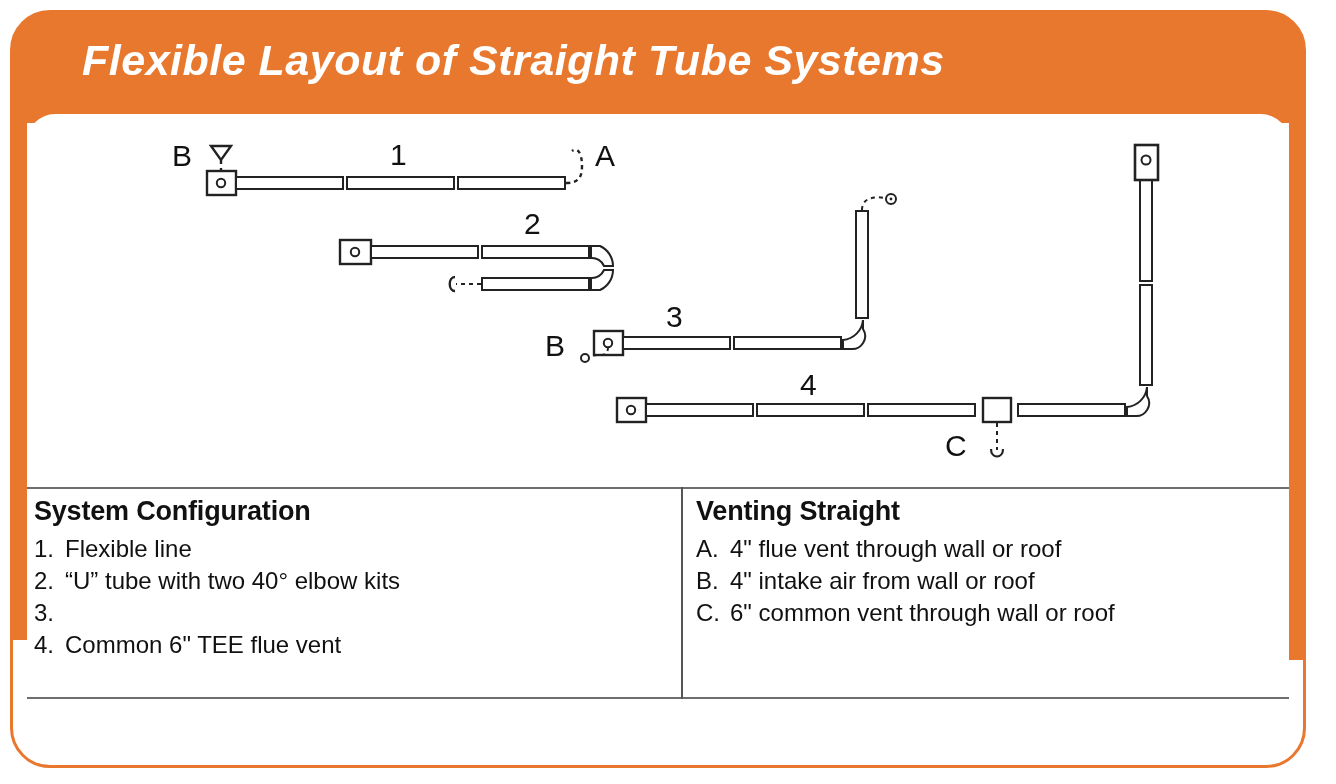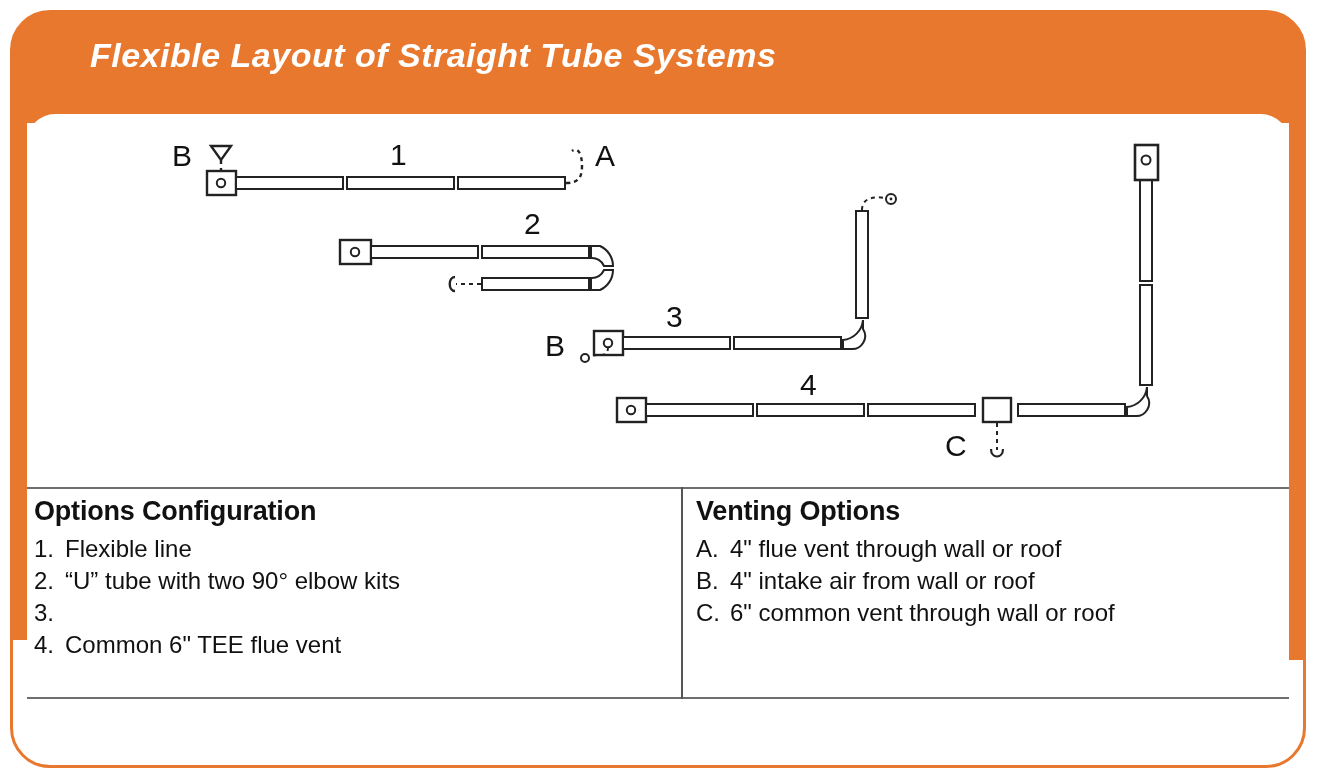--- a/index.html
+++ b/index.html
@@ -20,22 +20,22 @@
   }
   .band-left{position:absolute;left:11px;top:100px;width:16px;height:560px;background:#E8782E;}
   .band-right{position:absolute;left:1289px;top:100px;width:16px;height:560px;background:#E8782E;}
   .inner-panel{
     position:absolute;left:27px;top:114px;width:1262px;height:620px;
     background:#ffffff;border-radius:28px 28px 0 0;
   }
   .inner-mask-bl{position:absolute;left:13px;top:640px;width:60px;height:60px;background:#ffffff;}
   .title{
     position:absolute;left:82px;top:36px;
-    font-size:34px;font-style:italic;font-weight:bold;color:#ffffff;
-    letter-spacing:0.5px;white-space:nowrap;margin-left:8px;
+    font-size:43px;font-style:italic;font-weight:bold;color:#ffffff;
+    letter-spacing:0.5px;white-space:nowrap;
   }
 
   
   .rule-top{position:absolute;left:27px;top:487px;width:1262px;height:2px;background:#6e6e6e;}
   .rule-bottom{position:absolute;left:27px;top:697px;width:1262px;height:2px;background:#6e6e6e;}
   .rule-vert{position:absolute;left:681px;top:487px;width:2px;height:212px;background:#555555;}
   .col{position:absolute;top:496px;}
   .col-left{left:34px;width:640px;}
   .col-right{left:696px;width:600px;}
   .col h2{
@@ -155,42 +155,42 @@
   <div class="dlabel" style="left:666px;top:302px;">3</div>
 
   <div class="dlabel" style="left:800px;top:370px;">4</div>
   <div class="dlabel" style="left:945px;top:431px;">C</div>
 
   <div class="rule-top"></div>
   <div class="rule-bottom"></div>
   <div class="rule-vert"></div>
 
   <div class="col col-left">
-    <h2>Options Configuration</h2>
+    <h2>System Configuration</h2>
     <ul>
       <li>
         <span class="li-key">1.</span>
         <span>Flexible line</span>
       </li>
       <li>
         <span class="li-key">2.</span>
-        <span>“U” tube with two 90° elbow kits</span>
+        <span>“U” tube with two 40° elbow kits</span>
       </li>
       <li>
         <span class="li-key">3.</span>
       </li>
       <li>
         <span class="li-key">4.</span>
         <span>Common 6" TEE flue vent</span>
       </li>
     </ul>
   </div>
 
   <div class="col col-right">
-    <h2>Venting Options</h2>
+    <h2>Venting Straight</h2>
     <ul>
       <li>
         <span class="li-key">A.</span>
         <span>4" flue vent through wall or roof</span>
       </li>
       <li>
         <span class="li-key">B.</span>
         <span>4" intake air from wall or roof</span>
       </li>
       <li>

